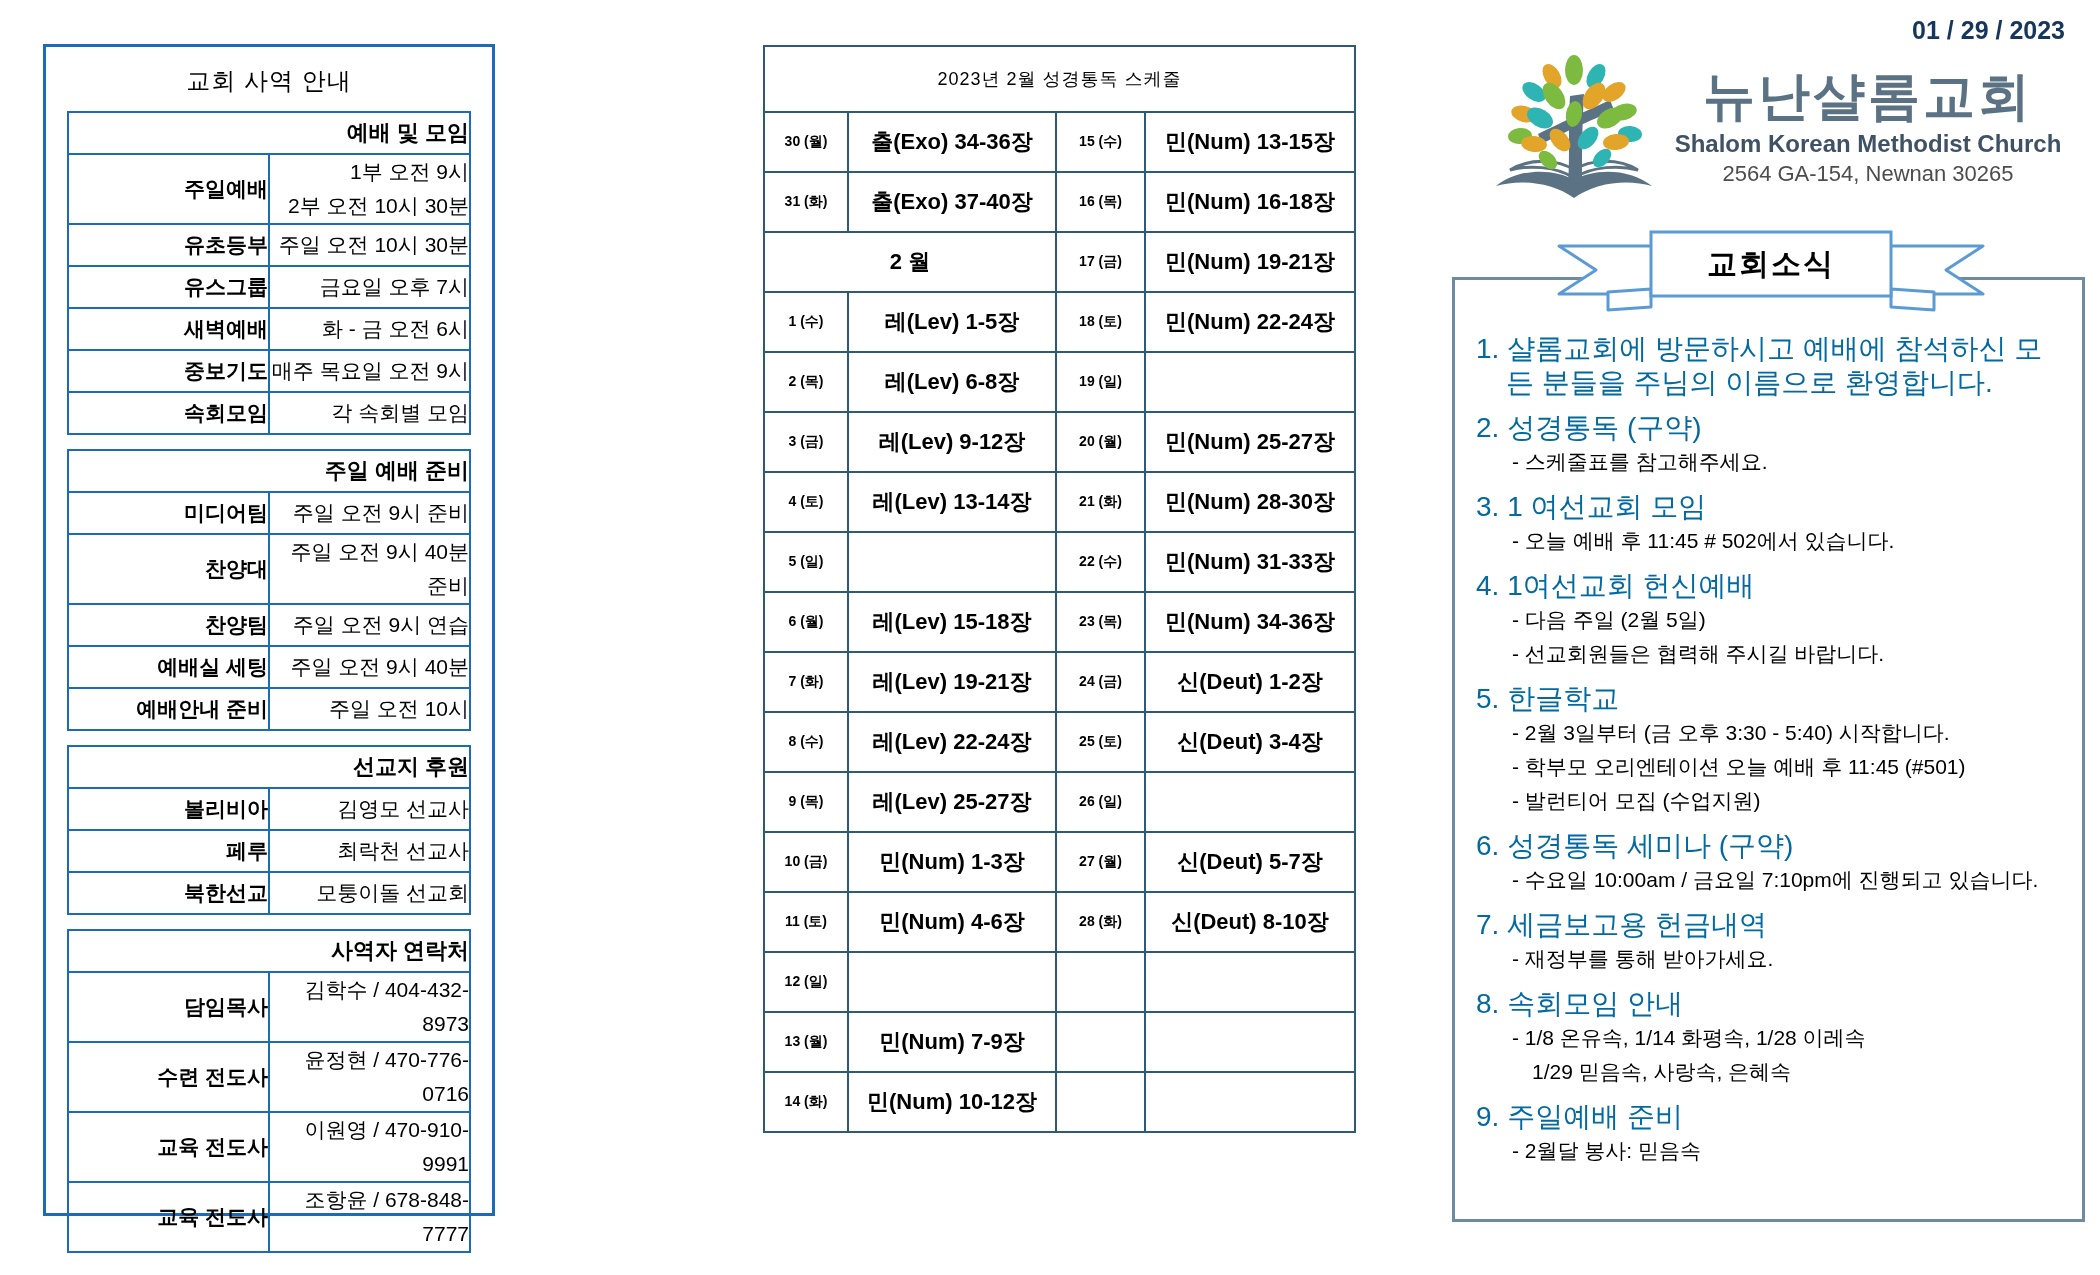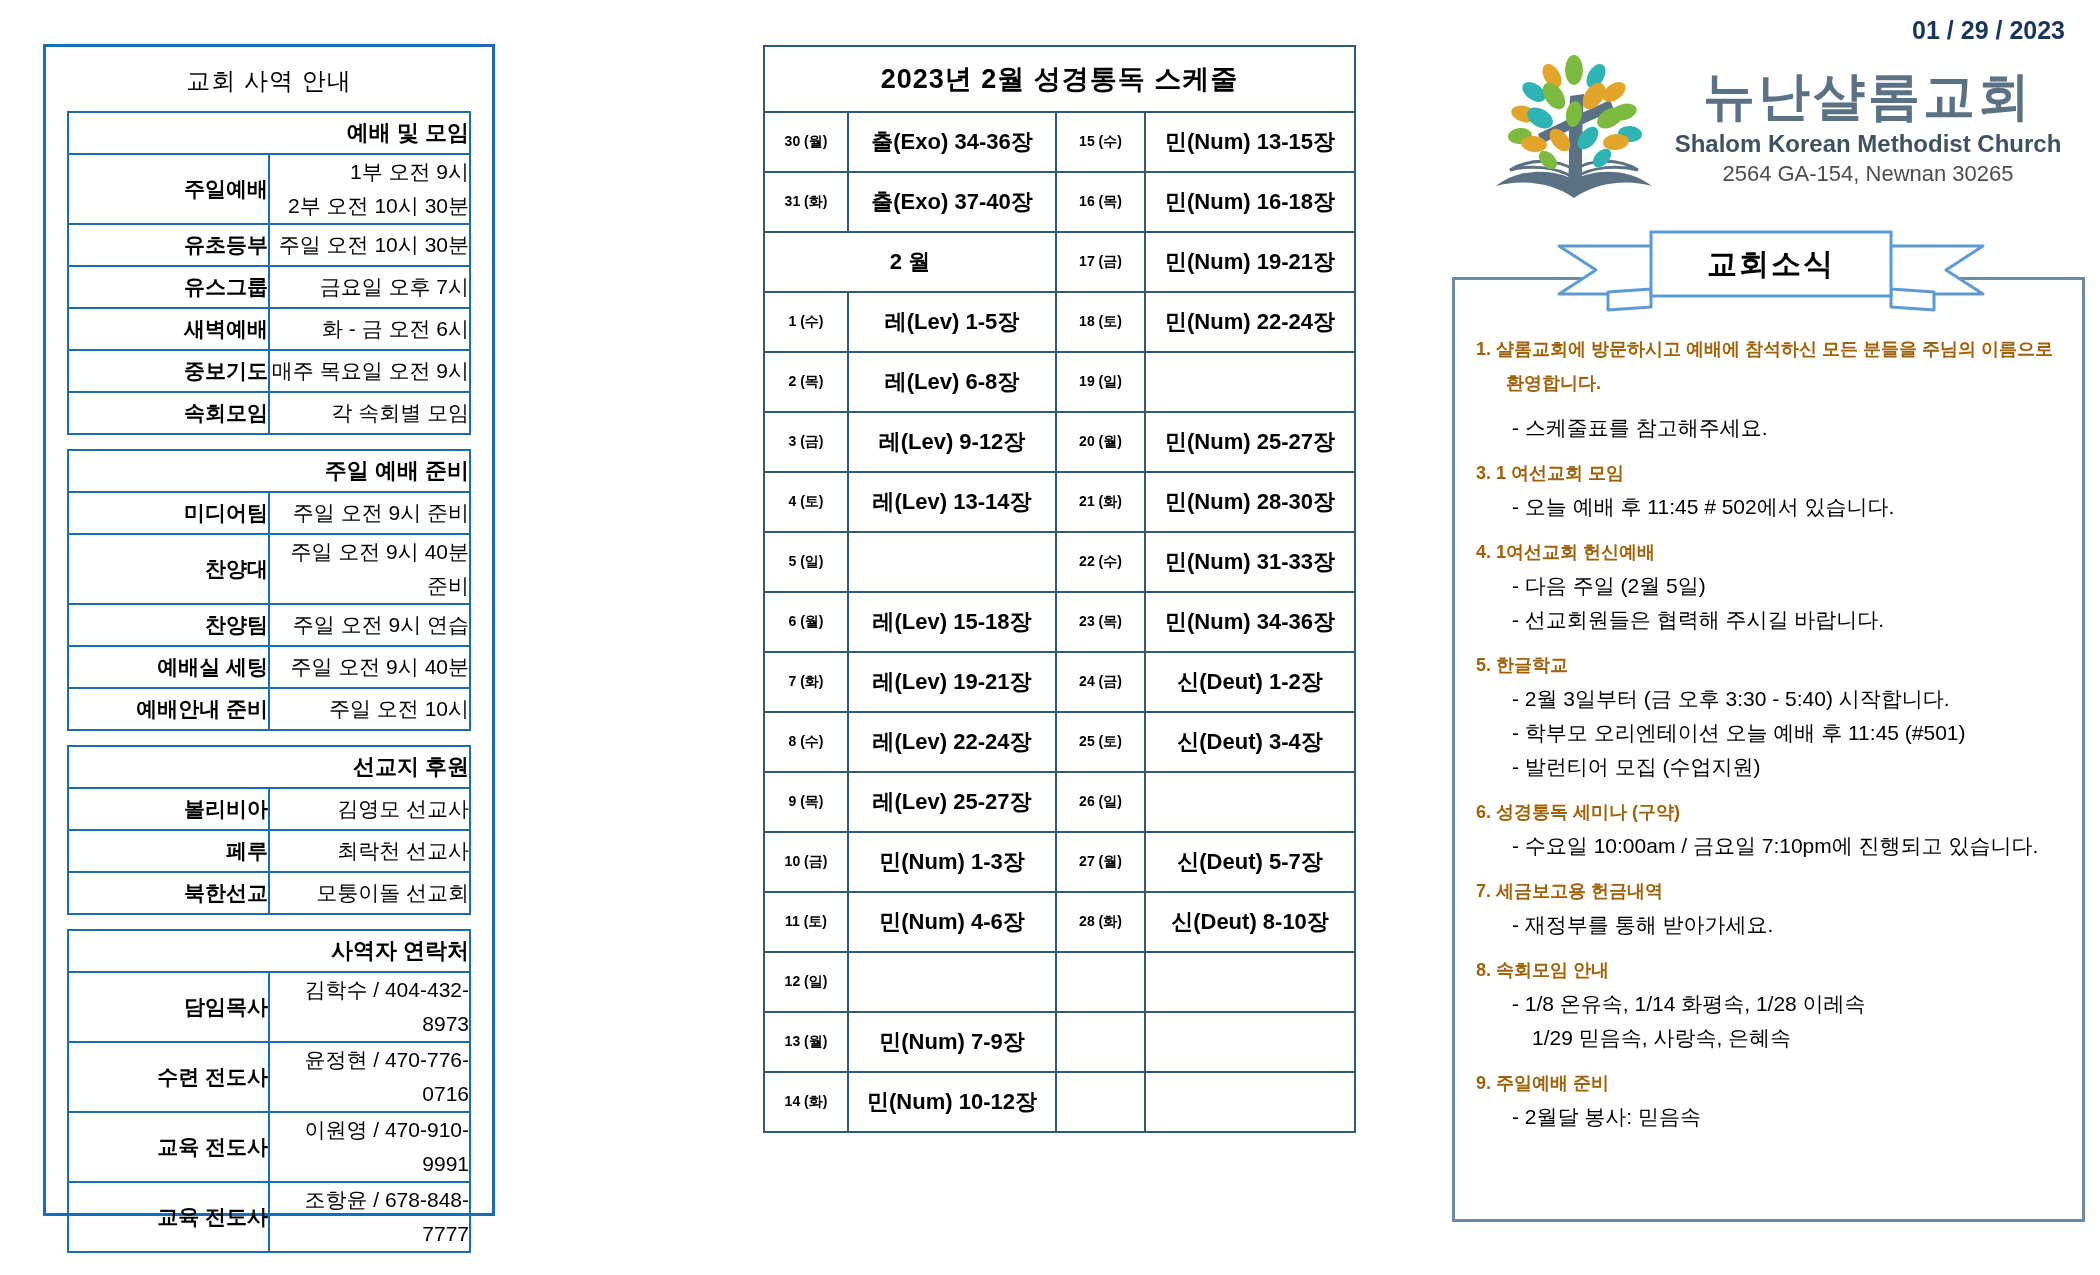--- a/index.html
+++ b/index.html
@@ -19,21 +19,21 @@
   table.ltable td{border:2px solid var(--blue);font-size:21px;color:#000;text-align:right;vertical-align:middle;}
   table.ltable td.lhead{font-size:22px;font-weight:bold;height:42px;}
   table.ltable td.llabel{font-weight:bold;width:165px;height:42px;}
   table.ltable td.lvalue{font-weight:normal;}
   table.ltable .vline{line-height:34px;}
 
   
   .mid-wrap{position:absolute;left:763px;top:45px;width:591px;}
   table.stable{width:100%;border-collapse:collapse;table-layout:fixed;}
   table.stable td{border:2px solid var(--steel);color:#000;text-align:center;vertical-align:middle;height:60px;}
-  table.stable td.stitle{font-size:27px;font-weight:bold;height:66px;letter-spacing:1px;}
+  table.stable td.stitle{font-size:18px;font-weight:normal;height:66px;letter-spacing:1px;}
   table.stable td.sdate{font-size:14px;font-weight:bold;}
   table.stable td.sread{font-size:22px;font-weight:bold;}
   table.stable td.smerge{font-size:22px;font-weight:bold;}
 
   
   .issue-date{position:absolute;left:1860px;top:16px;width:205px;text-align:right;
     font-size:25px;font-weight:bold;color:var(--navy);}
   .logo{position:absolute;left:1490px;top:52px;width:168px;height:158px;}
   .church-block{position:absolute;left:1656px;top:66px;width:424px;text-align:center;}
   .church-ko{font-size:52px;font-weight:bold;color:var(--slate);letter-spacing:3px;line-height:60px;}
@@ -43,21 +43,21 @@
   .news-box{position:absolute;left:1452px;top:277px;width:633px;height:945px;
     border:3px solid var(--boxborder);}
   .ribbon{position:absolute;left:1556px;top:226px;width:430px;height:92px;font-family:Liberation Mono, monospace;}
   .ribbon svg{position:absolute;left:0;top:0;}
   .ribbon-label{position:absolute;left:95px;top:8px;width:240px;height:60px;
     display:flex;align-items:center;justify-content:center;
     font-size:30px;font-weight:bold;color:#000;letter-spacing:2px;}
 
   .news-list{position:absolute;left:1452px;top:332px;width:633px;padding:0 20px 0 24px;}
   .news-item{margin-bottom:11px;}
-  .news-title{font-size:18px;font-weight:bold;color:#a16207;line-height:34px;
+  .news-title{font-size:28px;font-weight:normal;color:#0369a1;line-height:34px;
     padding-left:30px;text-indent:-30px;}
   .news-sub{font-size:21px;color:#000;line-height:34px;padding-left:36px;}
   .news-sub.cont{padding-left:56px;}
 </style>
 </head>
 <body>
 
 <div class="page">
 
   <div class="left-panel">
@@ -373,20 +373,21 @@
       <rect x="95" y="6" width="240" height="64" fill="#ffffff" stroke="#5b9bd5" stroke-width="3"></rect>
     </svg>
     <div class="ribbon-label">교회소식</div>
   </div>
 
   <div class="news-list" id="news-list">
       <div class="news-item">
         <div class="news-title">1. 샬롬교회에 방문하시고 예배에 참석하신 모든 분들을 주님의 이름으로 환영합니다.</div>
       </div>
       <div class="news-item">
+        <div class="news-title">2. 성경통독 (구약)</div>
         <div class="news-sub">- 스케줄표를 참고해주세요.</div>
       </div>
       <div class="news-item">
         <div class="news-title">3. 1 여선교회 모임</div>
         <div class="news-sub">- 오늘 예배 후 11:45 # 502에서 있습니다.</div>
       </div>
       <div class="news-item">
         <div class="news-title">4. 1여선교회 헌신예배</div>
         <div class="news-sub">- 다음 주일 (2월 5일)</div>
         <div class="news-sub">- 선교회원들은 협력해 주시길 바랍니다.</div>

